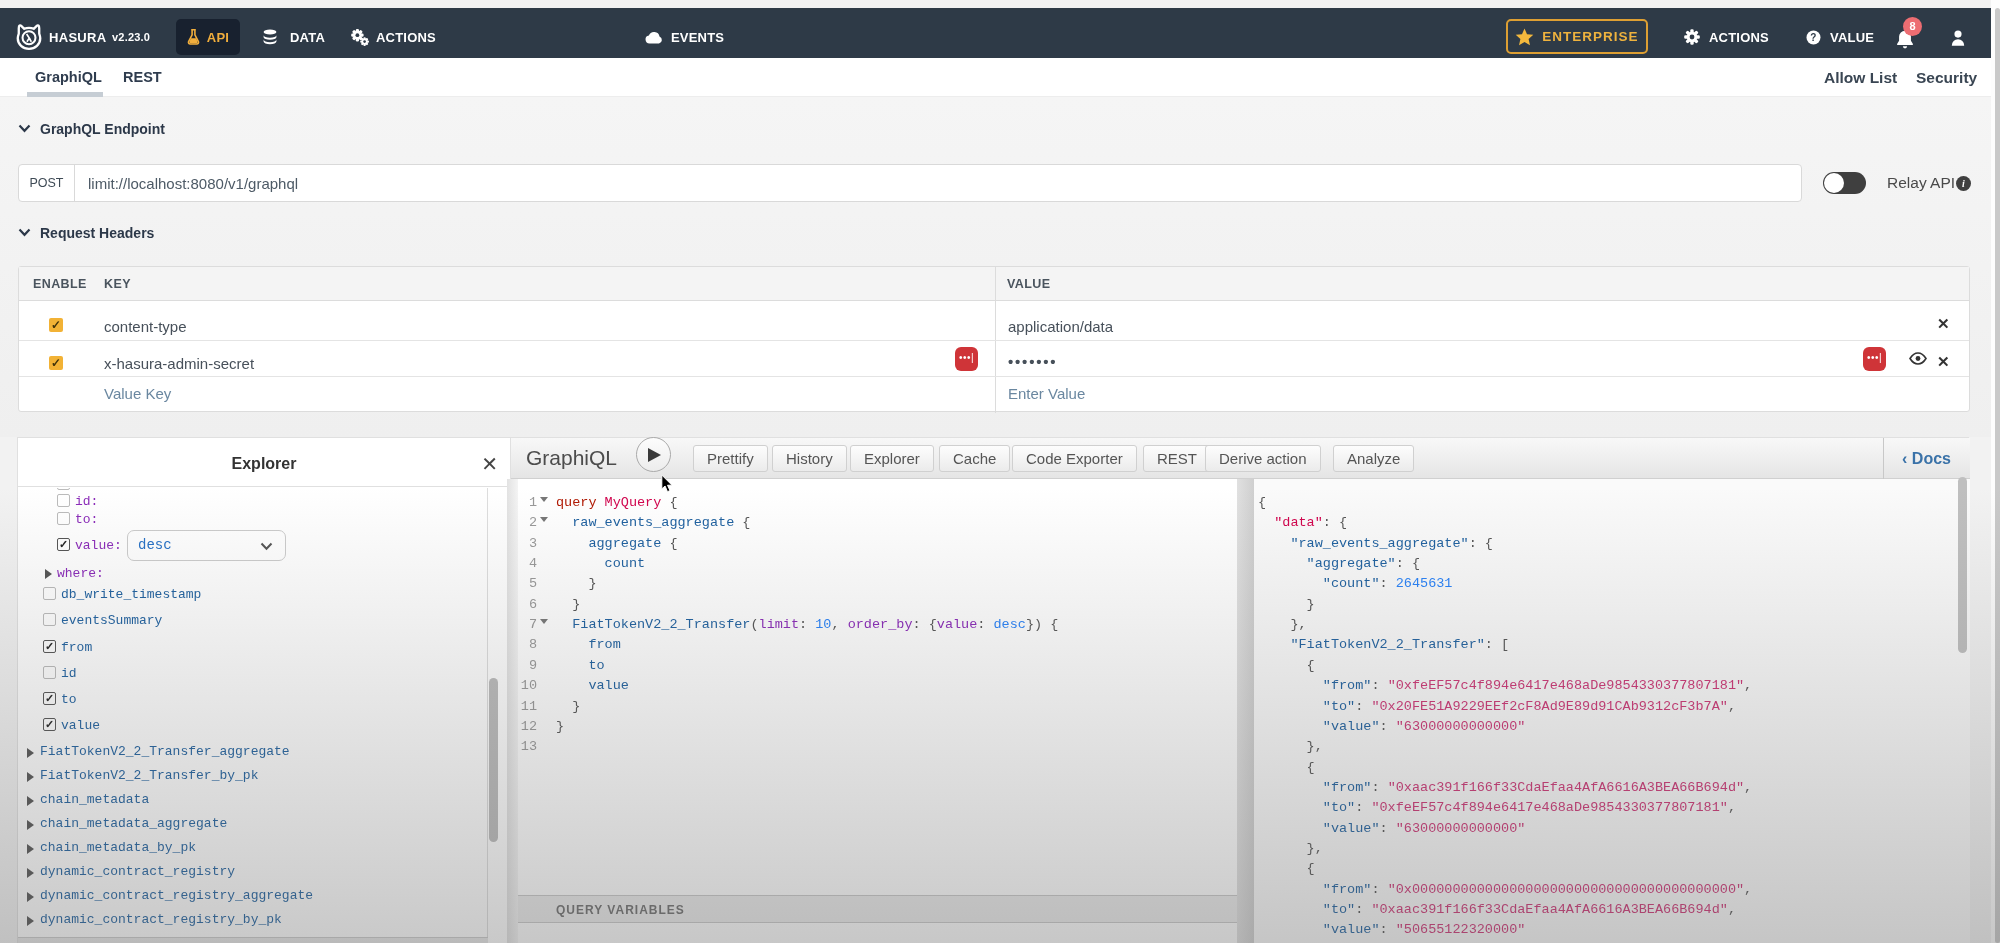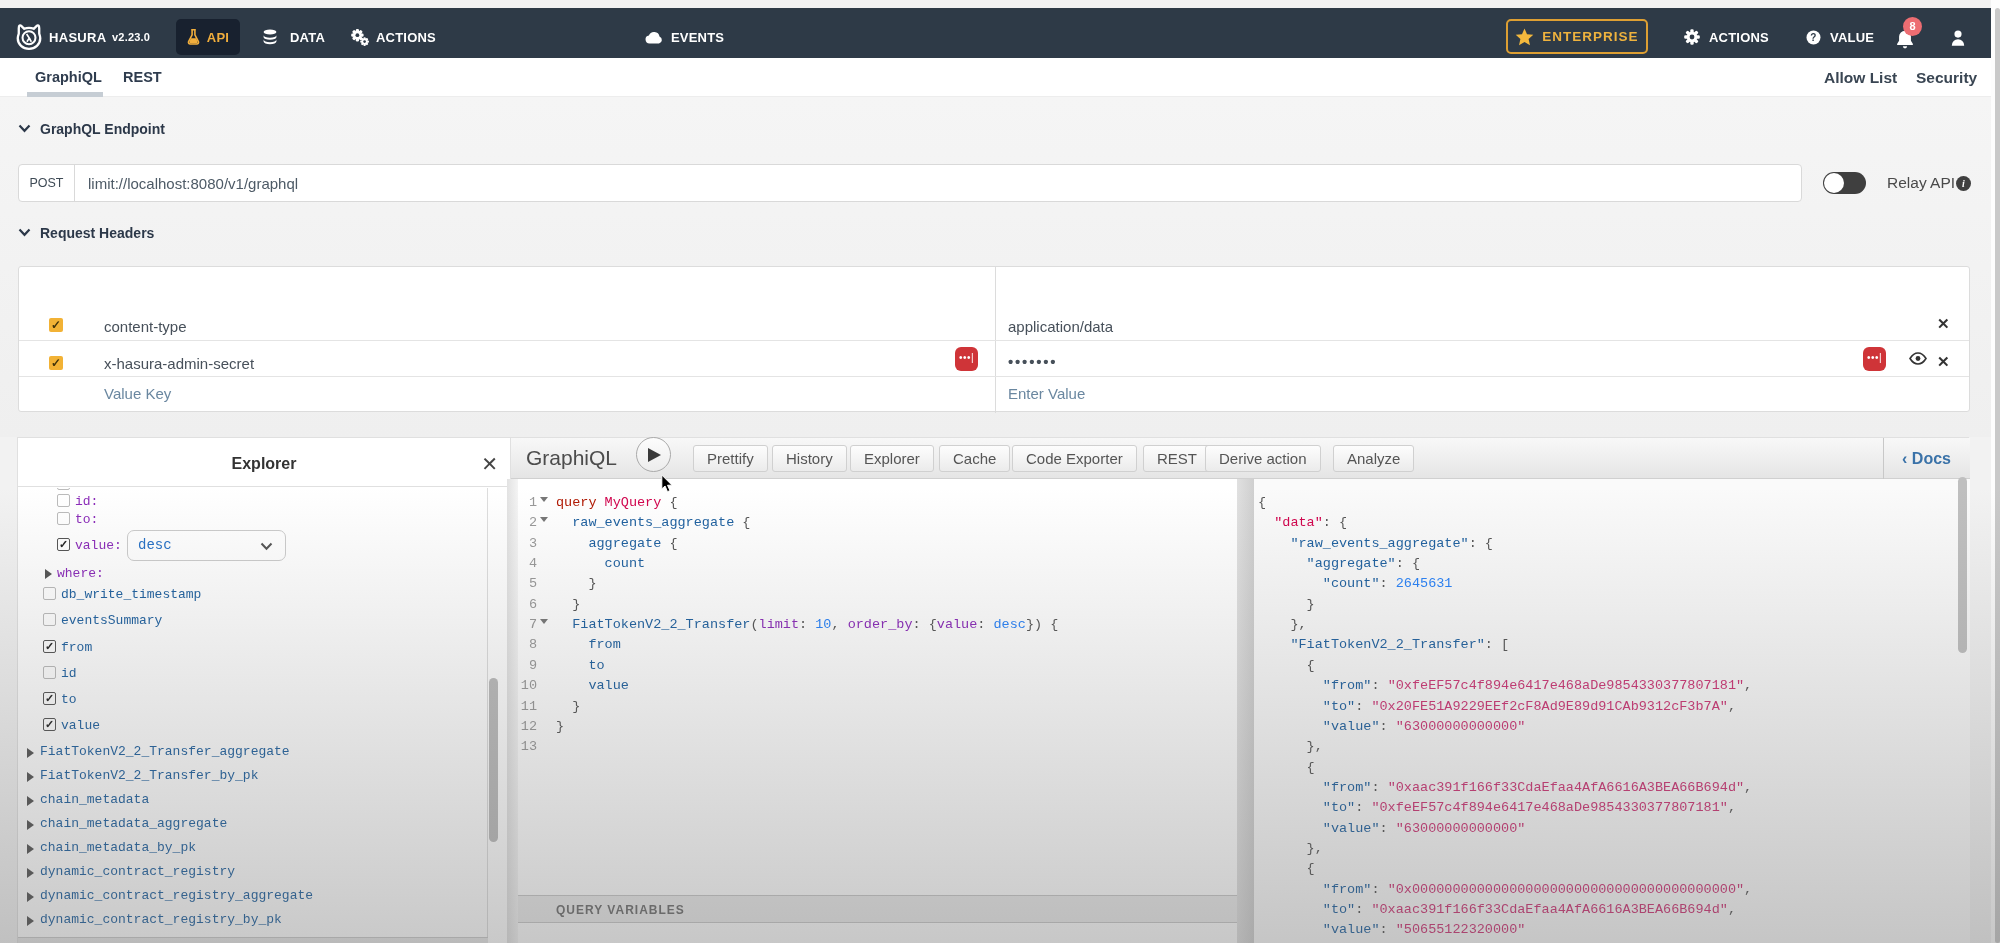--- a/index.html
+++ b/index.html
@@ -211,20 +211,25 @@
     <div class="knob"></div>
   </div>
 <div id="relaytext">Relay API</div>
 <div id="infoi">i</div>
 <div class="sechead" style="left:40px; top:225px;">Request Headers</div>
 <svg class="abs" style="left:18px; top:228px;" width="13" height="9" viewBox="0 0 13 9">
     <path d="M1.5 1.5 L6.5 6.8 L11.5 1.5" stroke="#2c3849" stroke-width="2.2" fill="none"></path>
   </svg>
 
 <div id="htable">
+  <div class="trow" id="thead">
+    <div class="thlabel" style="left:14px;">ENABLE</div>
+    <div class="thlabel" style="left:85px;">KEY</div>
+    <div class="thlabel" style="left:988px;">VALUE</div>
+  </div>
   <div class="colsep"></div>
   <div class="rowsep" style="top:73px;"></div>
   <div class="rowsep" style="top:109px;"></div>
 
   <div class="abs" style="left:30px; top:51px; width:14px; height:14px; background:#f2b235; border-radius:2px; color:#41330a; font-size:12px; line-height:14px; text-align:center; font-weight:bold;">✓</div>
   <div class="celltext" style="left:85px; top:51px;">content-type</div>
   <div class="celltext" style="left:989px; top:51px;">application/data</div>
   <div class="xic" style="left:1918px; top:48px;">✕</div>
 
   <div class="abs" style="left:30px; top:89px; width:14px; height:14px; background:#f2b235; border-radius:2px; color:#41330a; font-size:12px; line-height:14px; text-align:center; font-weight:bold;">✓</div>

